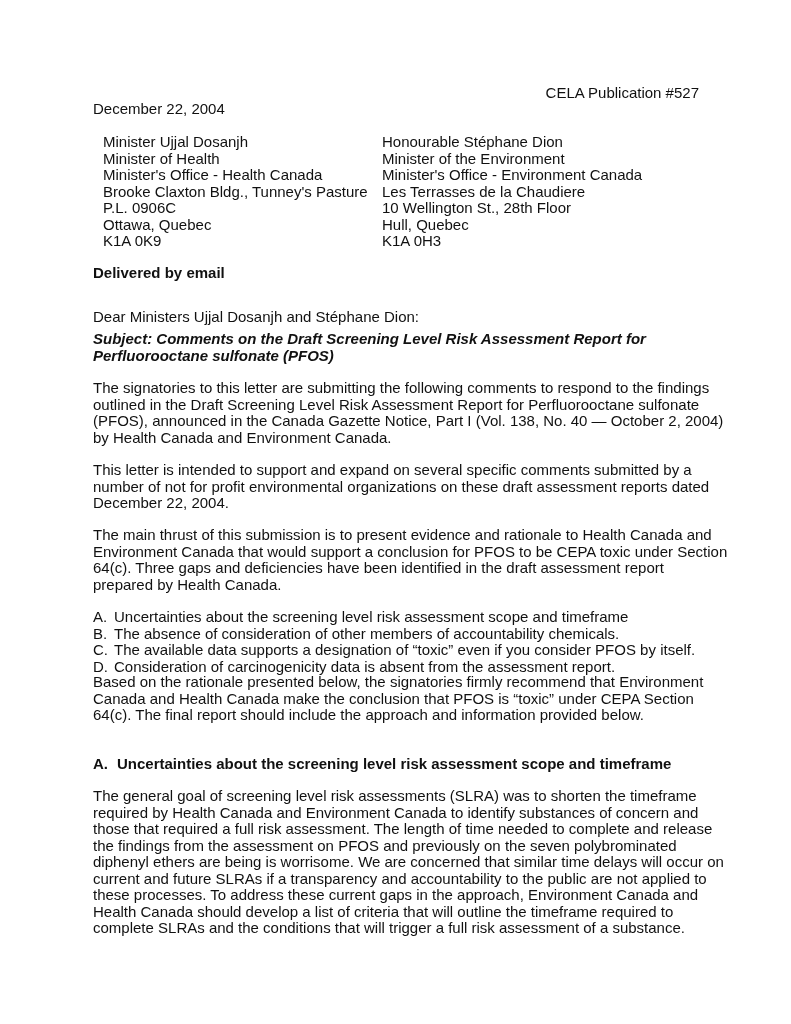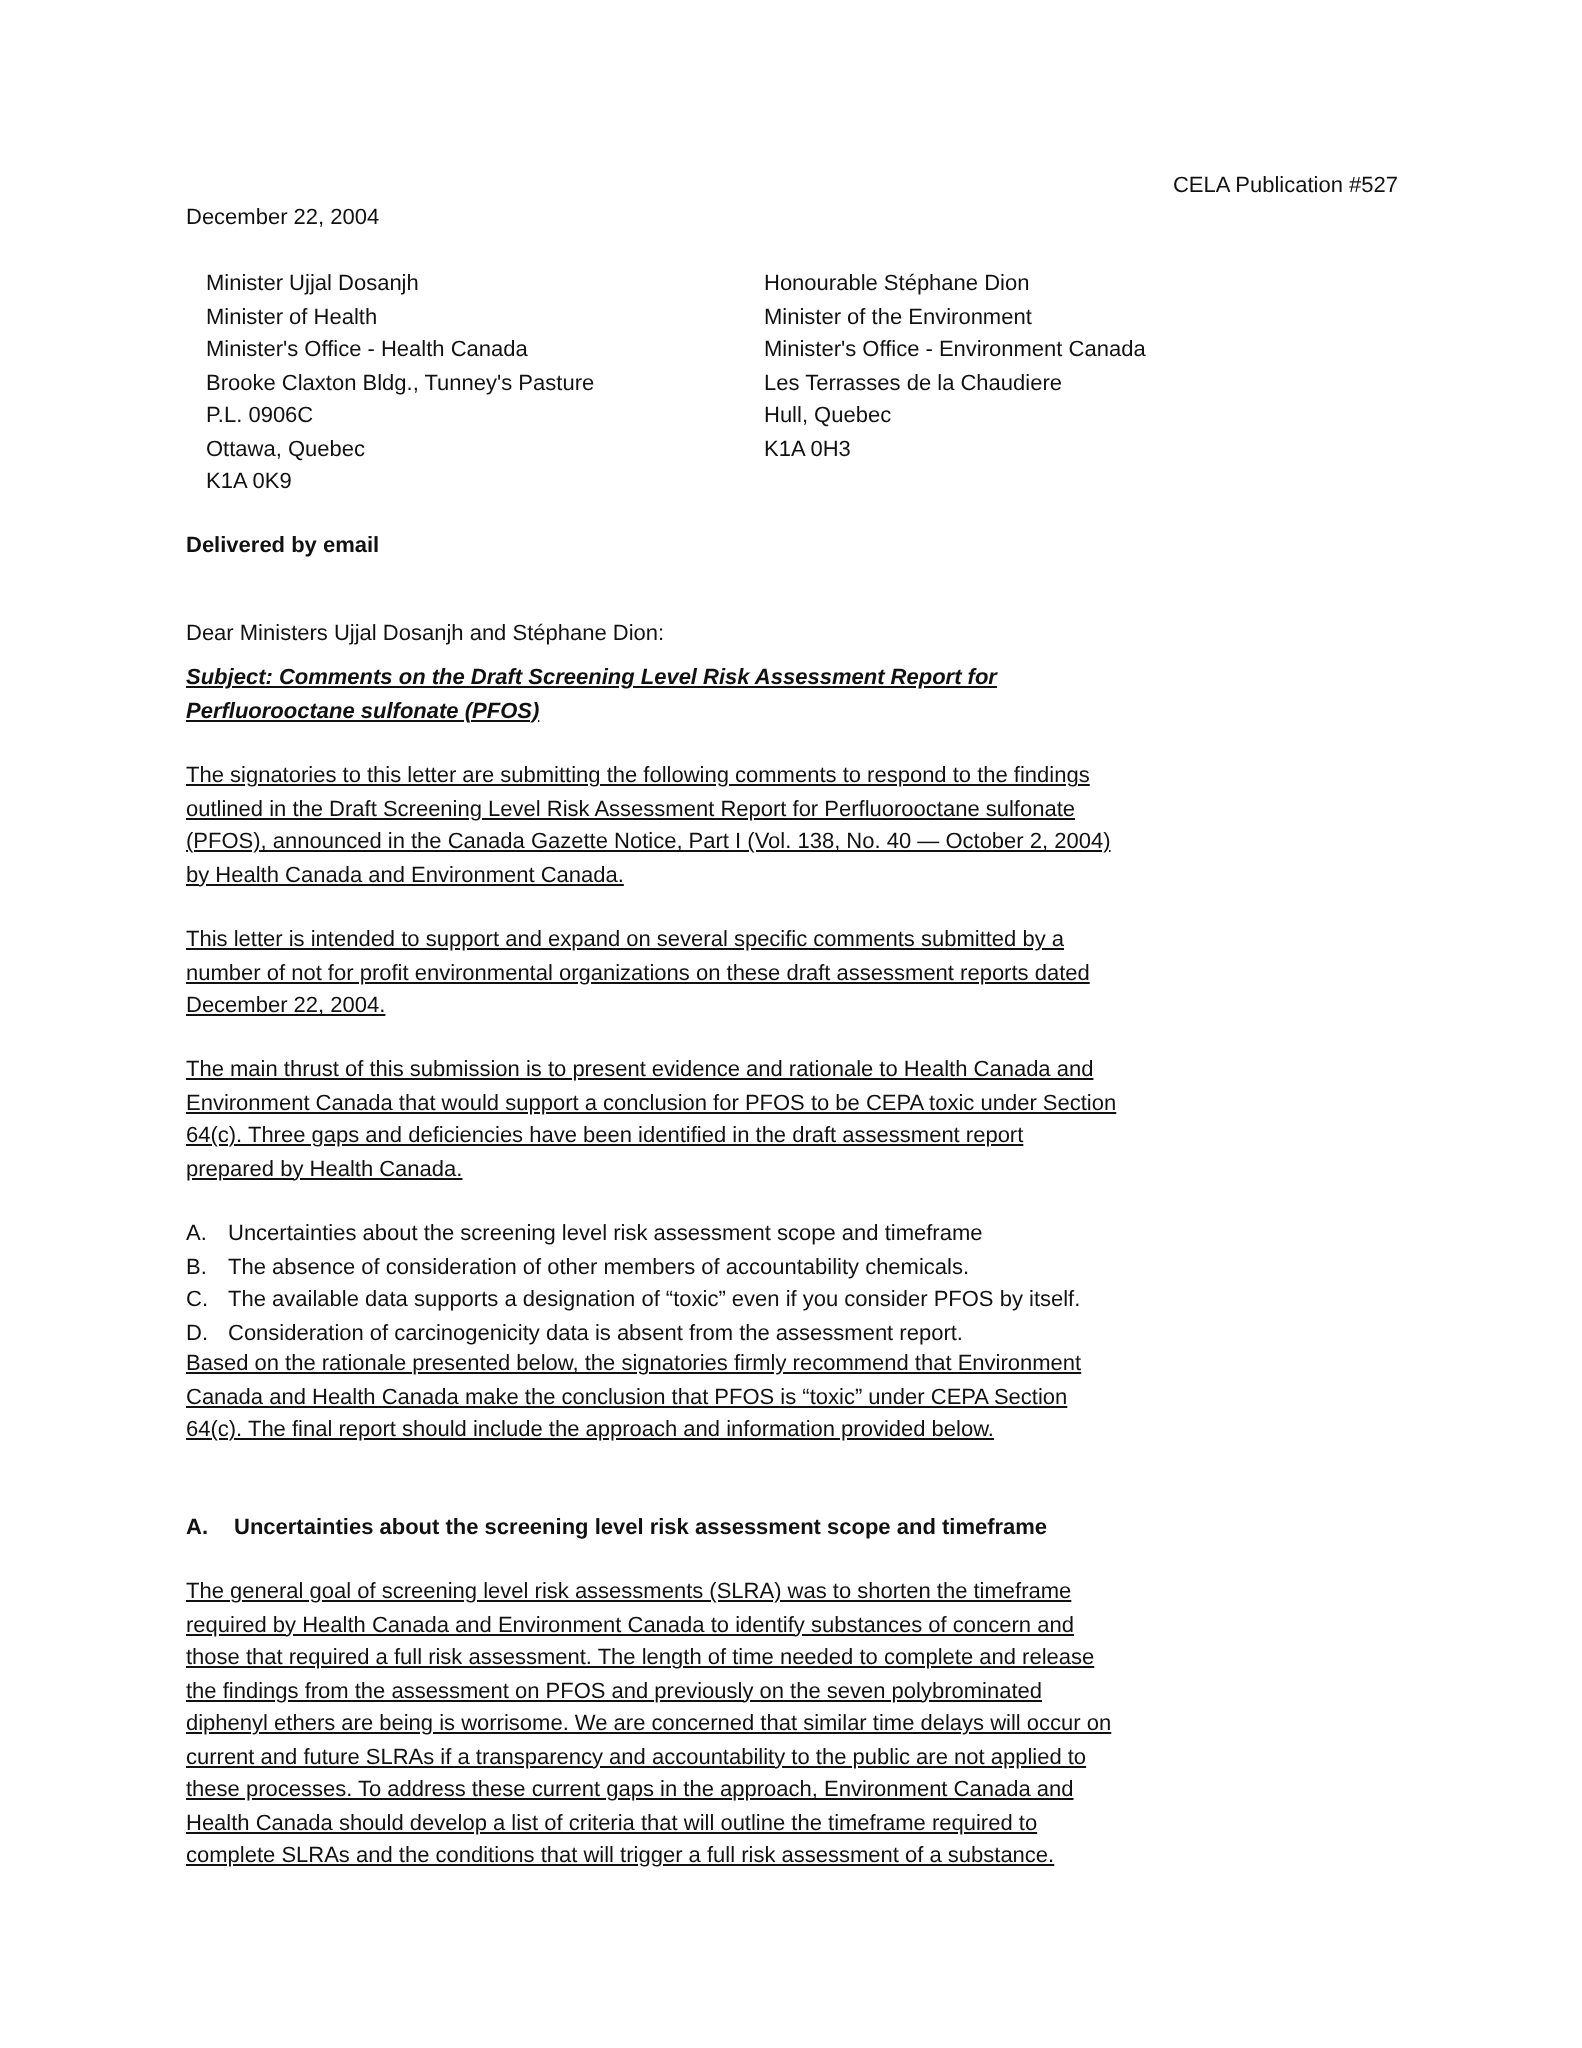--- a/index.html
+++ b/index.html
@@ -1,30 +1,30 @@
 <!DOCTYPE html>
 <html><head>
   <meta charset="utf-8">
   <style>
     html, body { margin: 0; padding: 0; background: #ffffff; }
     body { width: 791px; height: 1024px; position: relative; overflow: hidden; }
     .page {
       position: absolute; left: 0; top: 0; width: 791px; height: 760px;
-      font-family: "Liberation Sans", sans-serif; font-size: 11px; color: #111;
+      font-family: "Liberation Sans", sans-serif; font-size: 15px; color: #111;
       line-height: 16.5px;
     }
     .abs { position: absolute; }
     .pub { right: 92px; top: 85px; text-align: right; white-space: nowrap; }
     .date { left: 93px; top: 101px; text-align: right; }
     .addr { top: 134px; }
     .addr-left { left: 93px; }
     .addr-right { left: 372px; }
     .addr div { white-space: nowrap; margin-left: 10px; }
     .block { left: 93px; width: 640px; }
-    .line { white-space: nowrap; display: block; text-decoration: underline; }
+    .line { white-space: nowrap; display: block; }
     .bold { font-weight: bold; }
     .bolditalic { font-weight: bold; font-style: italic; }
     .list-item { white-space: nowrap; display: block; }
     .list-item .letter { display: inline-block; width: 21px; }
     .heading .letter { display: inline-block; width: 24px; }
   </style>
 </head>
 <body>
 
 <div class="page">
@@ -40,20 +40,21 @@
     <div>P.L. 0906C</div>
     <div>Ottawa, Quebec</div>
     <div>K1A 0K9</div>
   </div>
 
   <div class="abs addr addr-right">
     <div>Honourable Stéphane Dion</div>
     <div>Minister of the Environment</div>
     <div>Minister's Office - Environment Canada</div>
     <div>Les Terrasses de la Chaudiere</div>
+    <div>10 Wellington St., 28th Floor</div>
     <div>Hull, Quebec</div>
     <div>K1A 0H3</div>
   </div>
 
   <div class="abs block bold" style="top:265px;">Delivered by email</div>
 
   <div class="abs block" style="top:298px;margin-top:11px;">Dear Ministers Ujjal Dosanjh and Stéphane Dion:</div>
 
   <div class="abs block bolditalic" style="top:331px;">
     <span class="line">Subject:  Comments on the Draft Screening Level Risk Assessment Report for</span>

